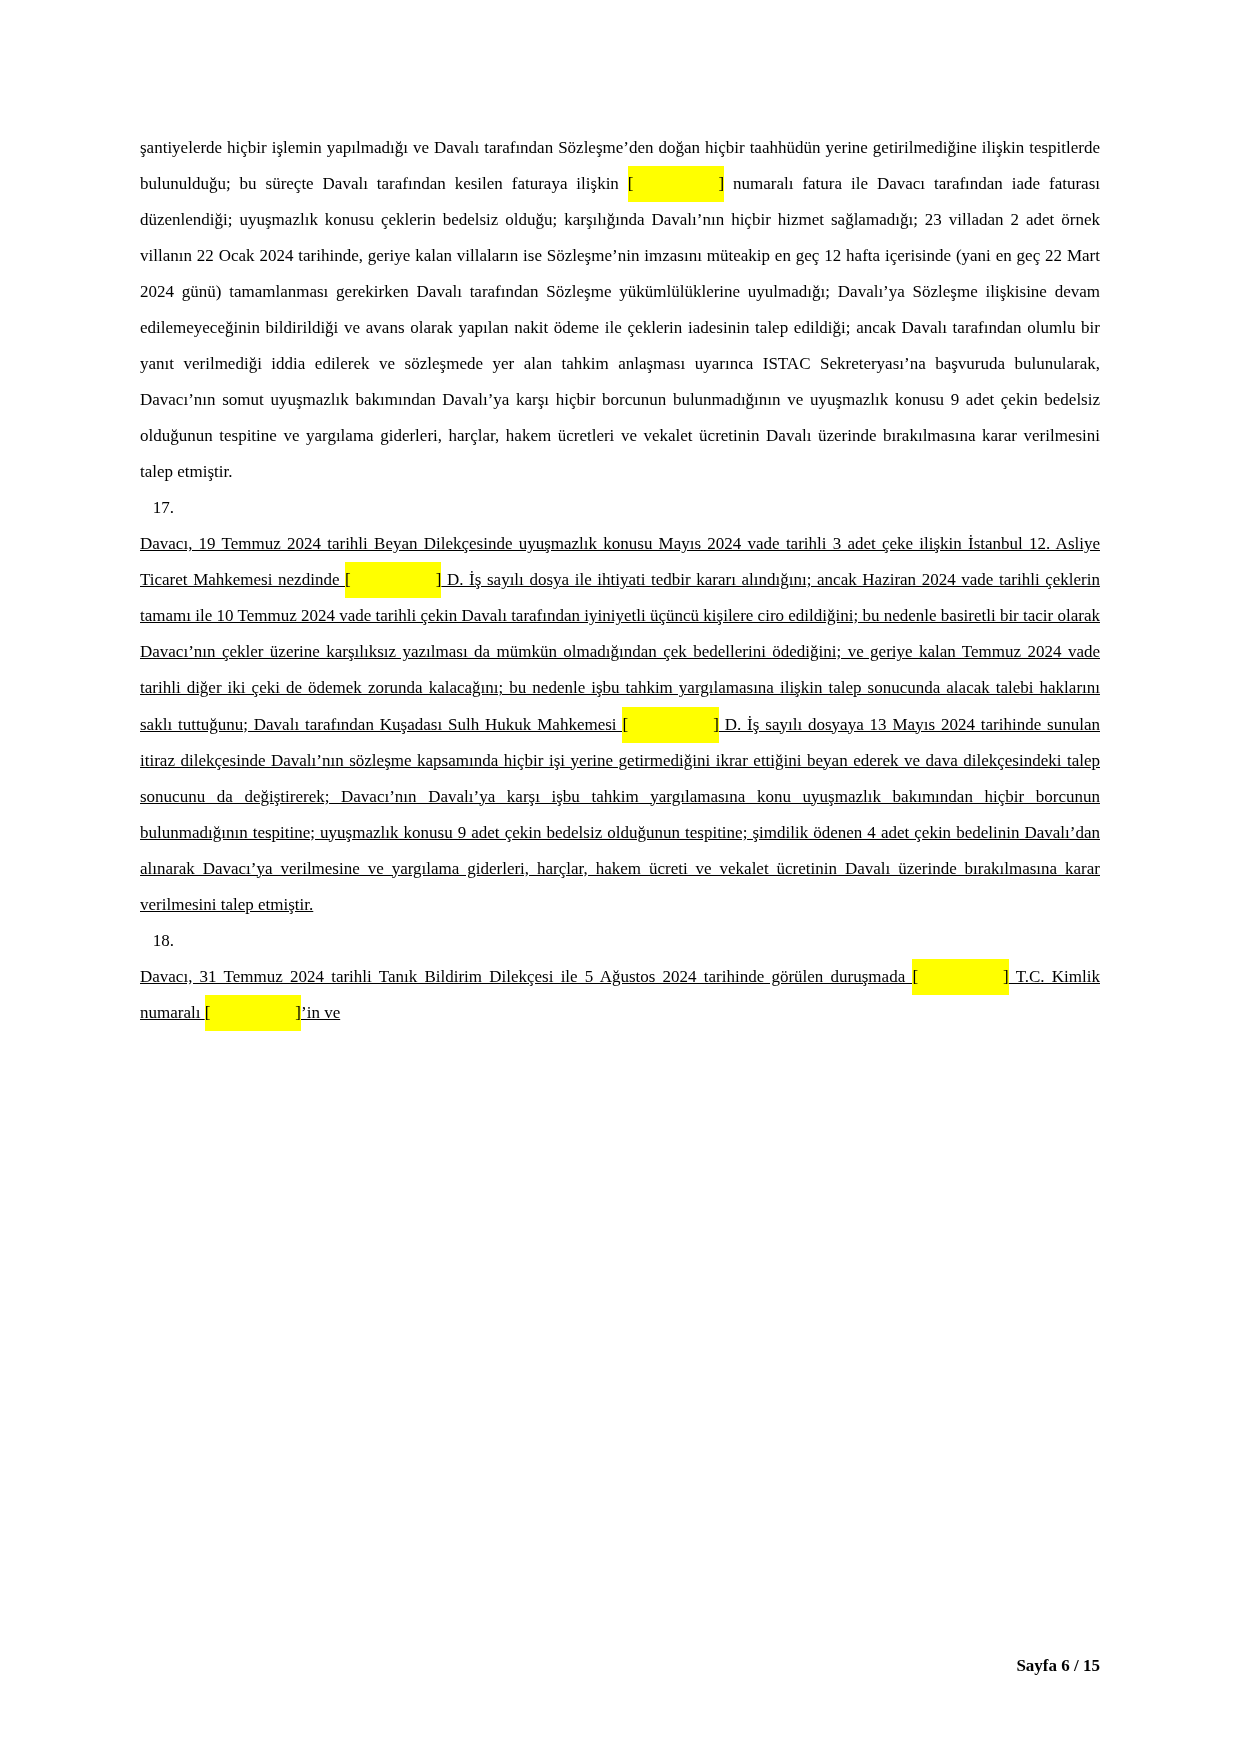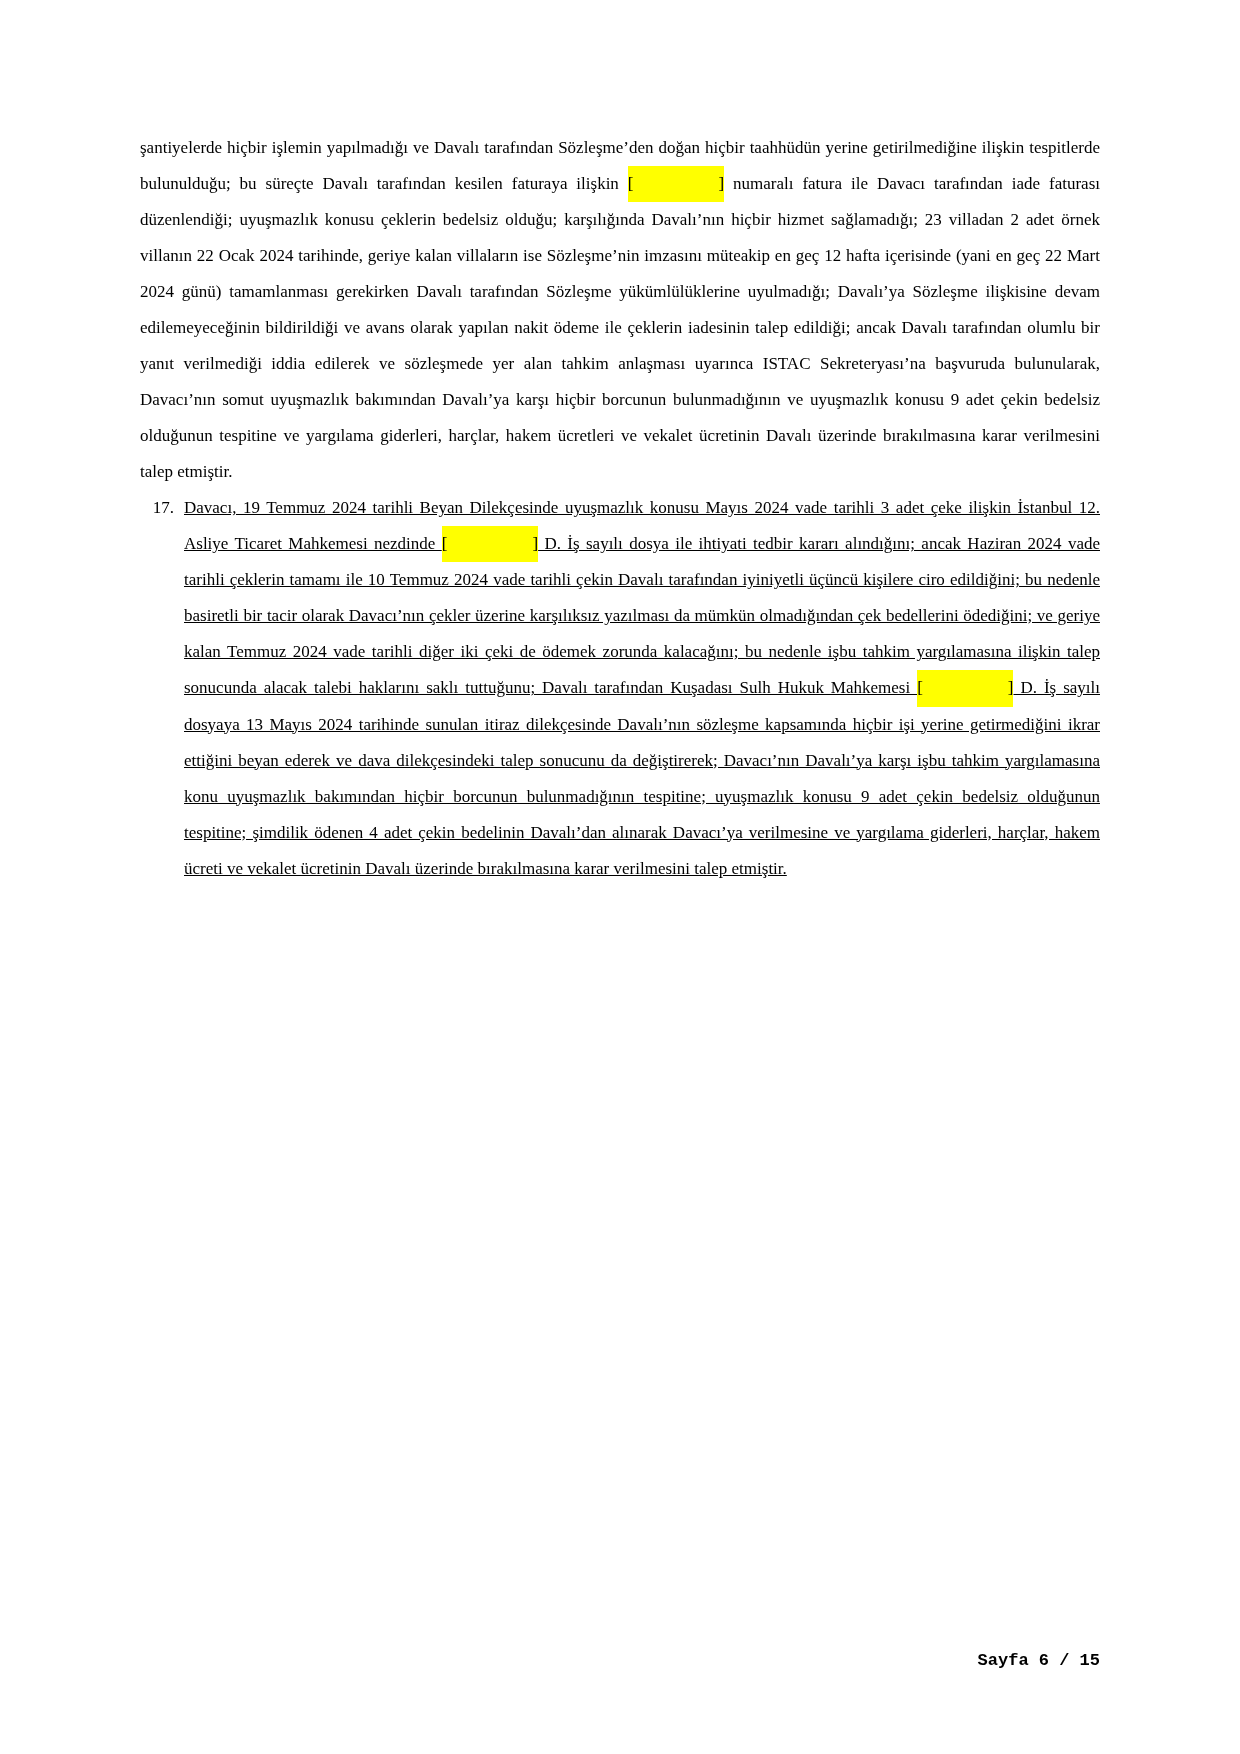--- a/index.html
+++ b/index.html
@@ -29,20 +29,21 @@
   p {
     margin: 0;
   }
   .para-continuation {
     text-indent: 0;
   }
   .numbered {
     display: flex;
     align-items: flex-start;
     margin-top: 0;
+    flex-direction: column;
   }
   .num {
     flex: 0 0 auto;
     width: 44px;
     text-align: right;
     padding-right: 10px;
     box-sizing: border-box;
   }
   .num-text {
     flex: 1 1 auto;
@@ -52,39 +53,43 @@
   }
   .redact {
     background: #ffff00;
     display: inline-block;
     white-space: pre;
     vertical-align: baseline;
   }
   .footer {
     position: absolute;
     right: 140px;
-    bottom: 84px;
+    bottom: 78px;
     font-size: 17px;
     font-weight: bold;
-    font-family: Liberation Mono, monospace;
+    font-family: Liberation Serif, serif;
     margin-top: 25px;
   }
 </style>
 </head>
 <body>
 
 <div class="page">
 
   <div class="doc-body">
 
     <p class="para-continuation"><span>şantiyelerde hiçbir işlemin yapılmadığı ve Davalı tarafından Sözleşme’den doğan hiçbir taahhüdün yerine getirilmediğine ilişkin tespitlerde bulunulduğu; bu süreçte Davalı tarafından kesilen faturaya ilişkin </span><span class="redact">[                    ]</span><span> numaralı fatura ile Davacı tarafından iade faturası düzenlendiği; uyuşmazlık konusu çeklerin bedelsiz olduğu; karşılığında Davalı’nın hiçbir hizmet sağlamadığı; 23 villadan 2 adet örnek villanın 22 Ocak 2024 tarihinde, geriye kalan villaların ise Sözleşme’nin imzasını müteakip en geç 12 hafta içerisinde (yani en geç 22 Mart 2024 günü) tamamlanması gerekirken Davalı tarafından Sözleşme yükümlülüklerine uyulmadığı; Davalı’ya Sözleşme ilişkisine devam edilemeyeceğinin bildirildiği ve avans olarak yapılan nakit ödeme ile çeklerin iadesinin talep edildiği; ancak Davalı tarafından olumlu bir yanıt verilmediği iddia edilerek ve sözleşmede yer alan tahkim anlaşması uyarınca ISTAC Sekreteryası’na başvuruda bulunularak, Davacı’nın somut uyuşmazlık bakımından Davalı’ya karşı hiçbir borcunun bulunmadığının ve uyuşmazlık konusu 9 adet çekin bedelsiz olduğunun tespitine ve yargılama giderleri, harçlar, hakem ücretleri ve vekalet ücretinin Davalı üzerinde bırakılmasına karar verilmesini talep etmiştir.</span></p>
 
     <div class="numbered">
       <div class="num">17.</div>
       <div class="num-text"><span>Davacı, 19 Temmuz 2024 tarihli Beyan Dilekçesinde uyuşmazlık konusu Mayıs 2024 vade tarihli 3 adet çeke ilişkin İstanbul 12. Asliye Ticaret Mahkemesi nezdinde </span><span class="redact">[                    ]</span><span> D. İş sayılı dosya ile ihtiyati tedbir kararı alındığını; ancak Haziran 2024 vade tarihli çeklerin tamamı ile 10 Temmuz 2024 vade tarihli çekin Davalı tarafından iyiniyetli üçüncü kişilere ciro edildiğini; bu nedenle basiretli bir tacir olarak Davacı’nın çekler üzerine karşılıksız yazılması da mümkün olmadığından çek bedellerini ödediğini; ve geriye kalan Temmuz 2024 vade tarihli diğer iki çeki de ödemek zorunda kalacağını; bu nedenle işbu tahkim yargılamasına ilişkin talep sonucunda alacak talebi haklarını saklı tuttuğunu; Davalı tarafından Kuşadası Sulh Hukuk Mahkemesi </span><span class="redact">[                    ]</span><span> D. İş sayılı dosyaya 13 Mayıs 2024 tarihinde sunulan itiraz dilekçesinde Davalı’nın sözleşme kapsamında hiçbir işi yerine getirmediğini ikrar ettiğini beyan ederek ve dava dilekçesindeki talep sonucunu da değiştirerek; Davacı’nın Davalı’ya karşı işbu tahkim yargılamasına konu uyuşmazlık bakımından hiçbir borcunun bulunmadığının tespitine; uyuşmazlık konusu 9 adet çekin bedelsiz olduğunun tespitine; şimdilik ödenen 4 adet çekin bedelinin Davalı’dan alınarak Davacı’ya verilmesine ve yargılama giderleri, harçlar, hakem ücreti ve vekalet ücretinin Davalı üzerinde bırakılmasına karar verilmesini talep etmiştir.</span></div>
     </div>
 
+    <div class="numbered">
+      <div class="num">18.</div>
+      <div class="num-text"><span>Davacı, 31 Temmuz 2024 tarihli Tanık Bildirim Dilekçesi ile 5 Ağustos 2024 tarihinde görülen duruşmada </span><span class="redact">[                    ]</span><span> T.C. Kimlik numaralı </span><span class="redact">[                    ]</span><span>’in ve</span></div>
+    </div>
 
   </div>
 
   <div class="footer">Sayfa 6 / 15</div>
 
 </div>
 
 </body></html>

